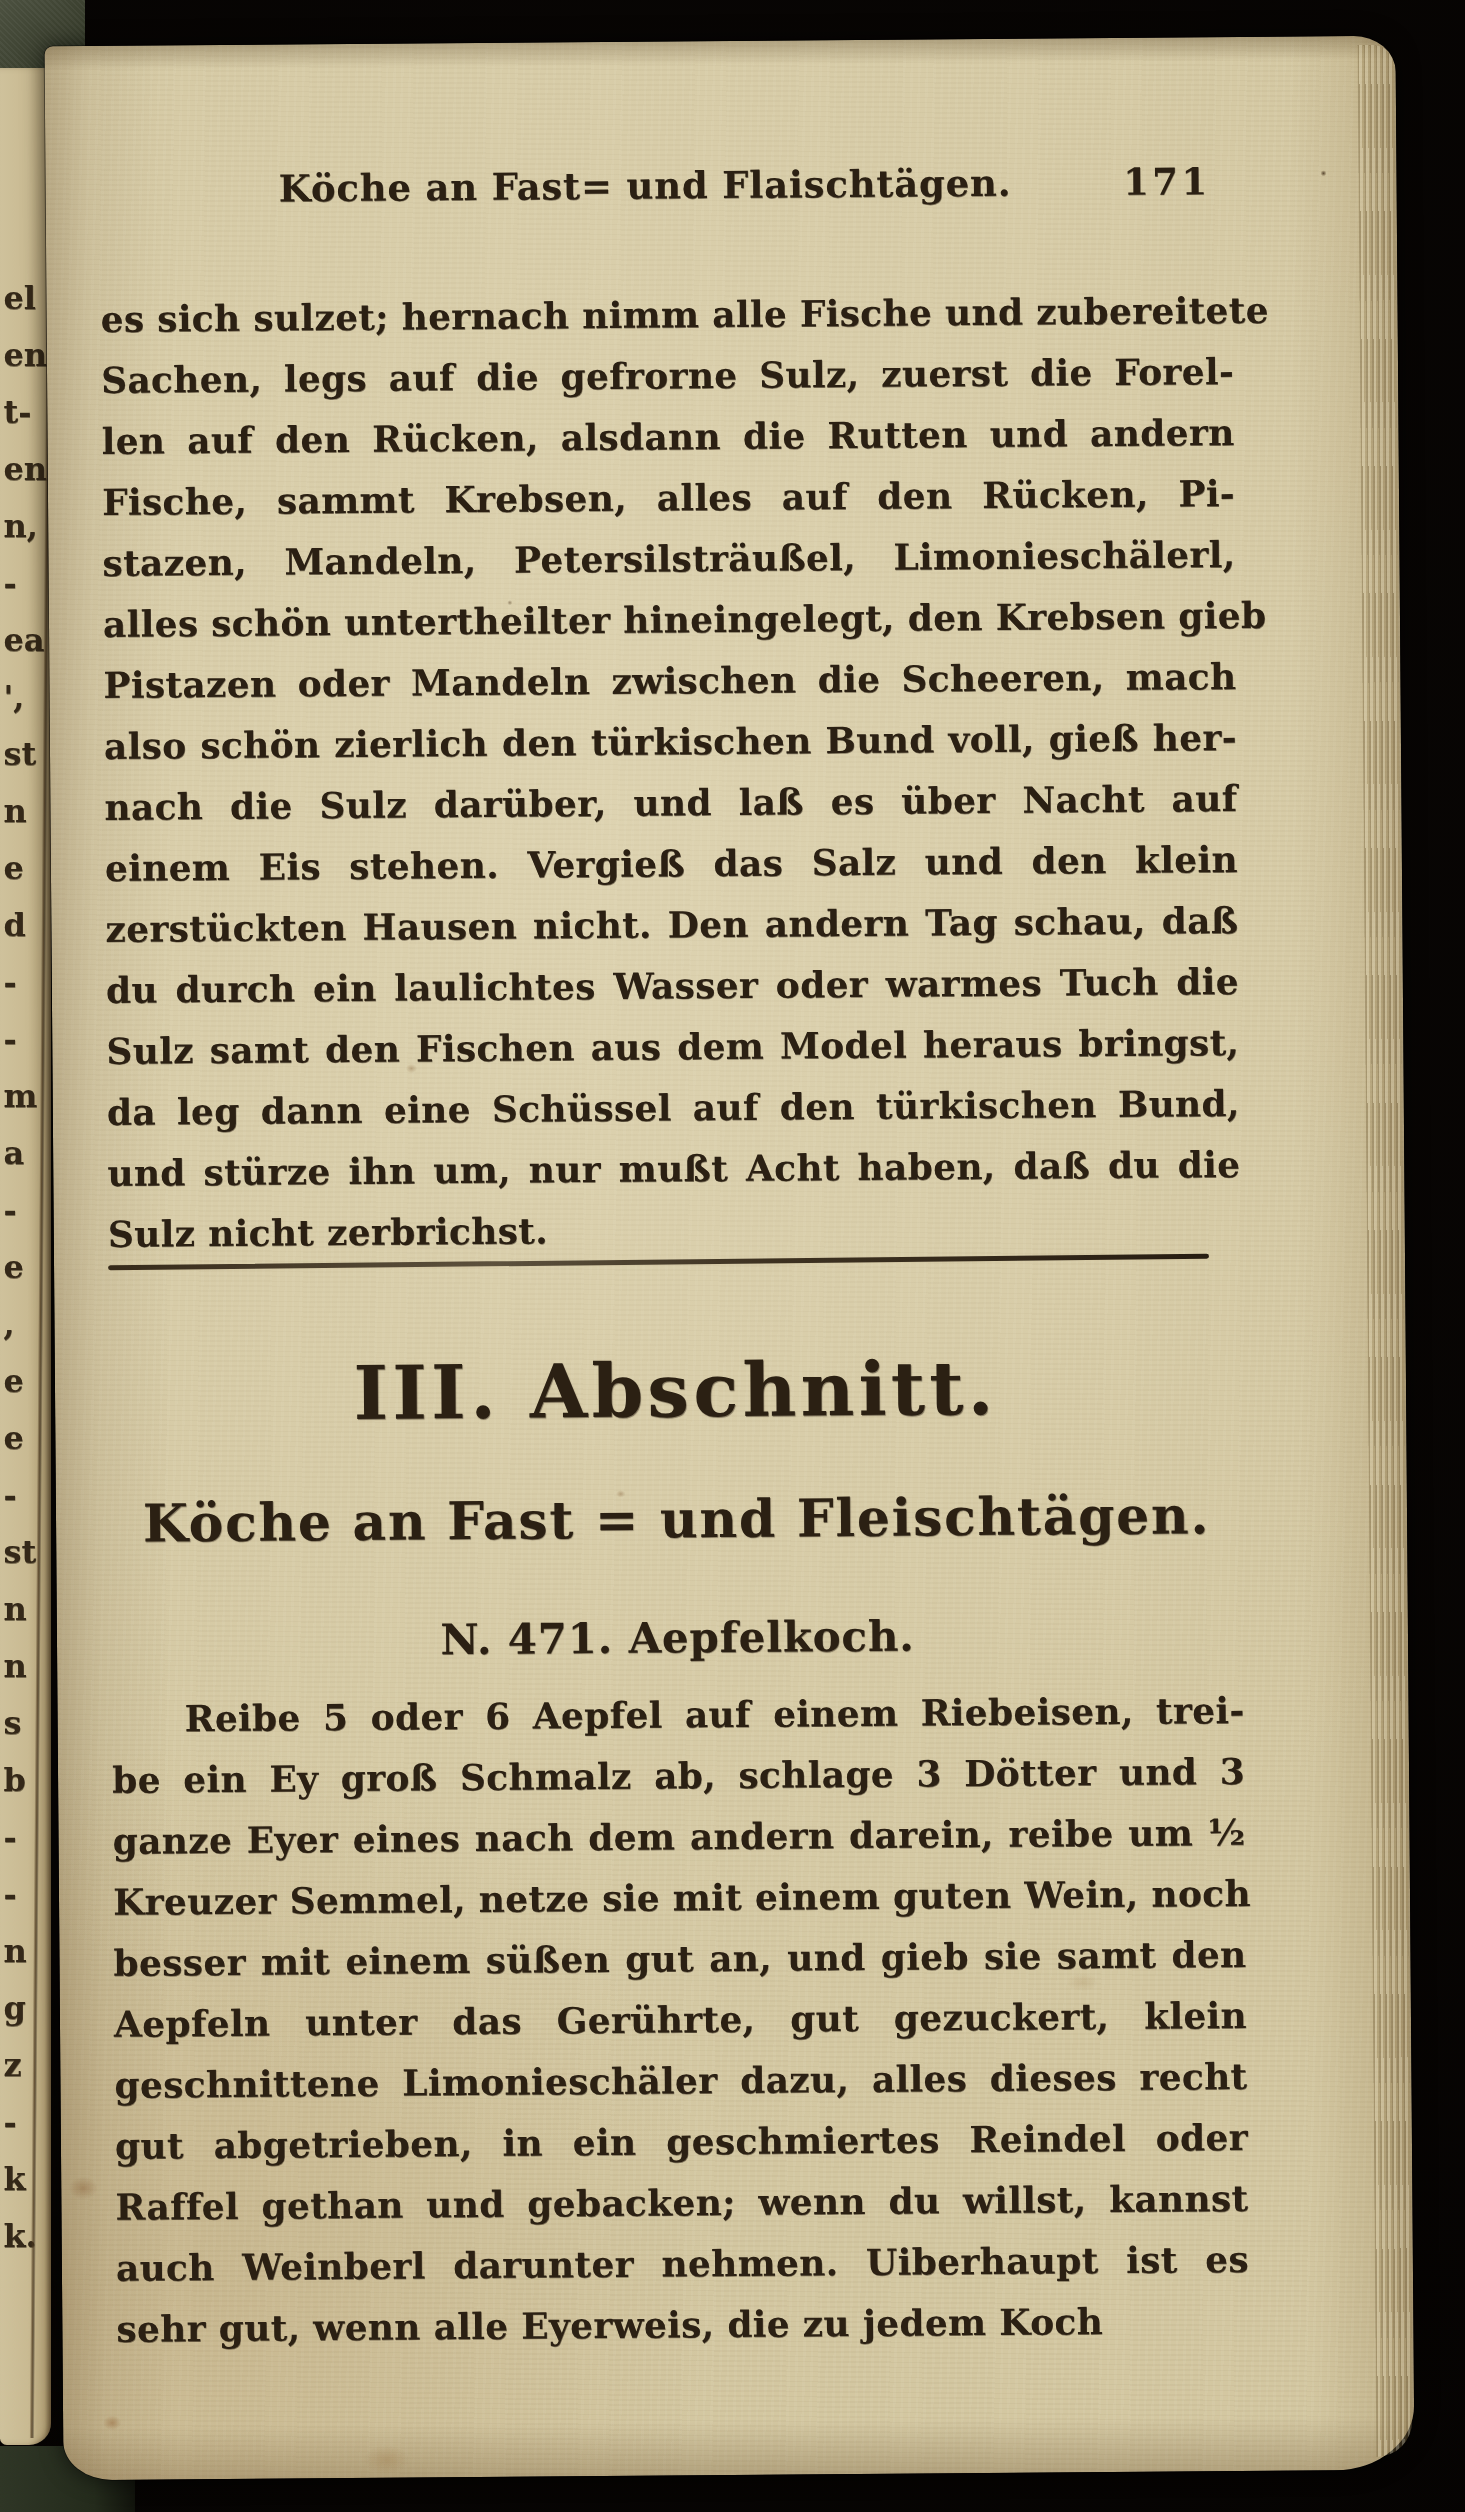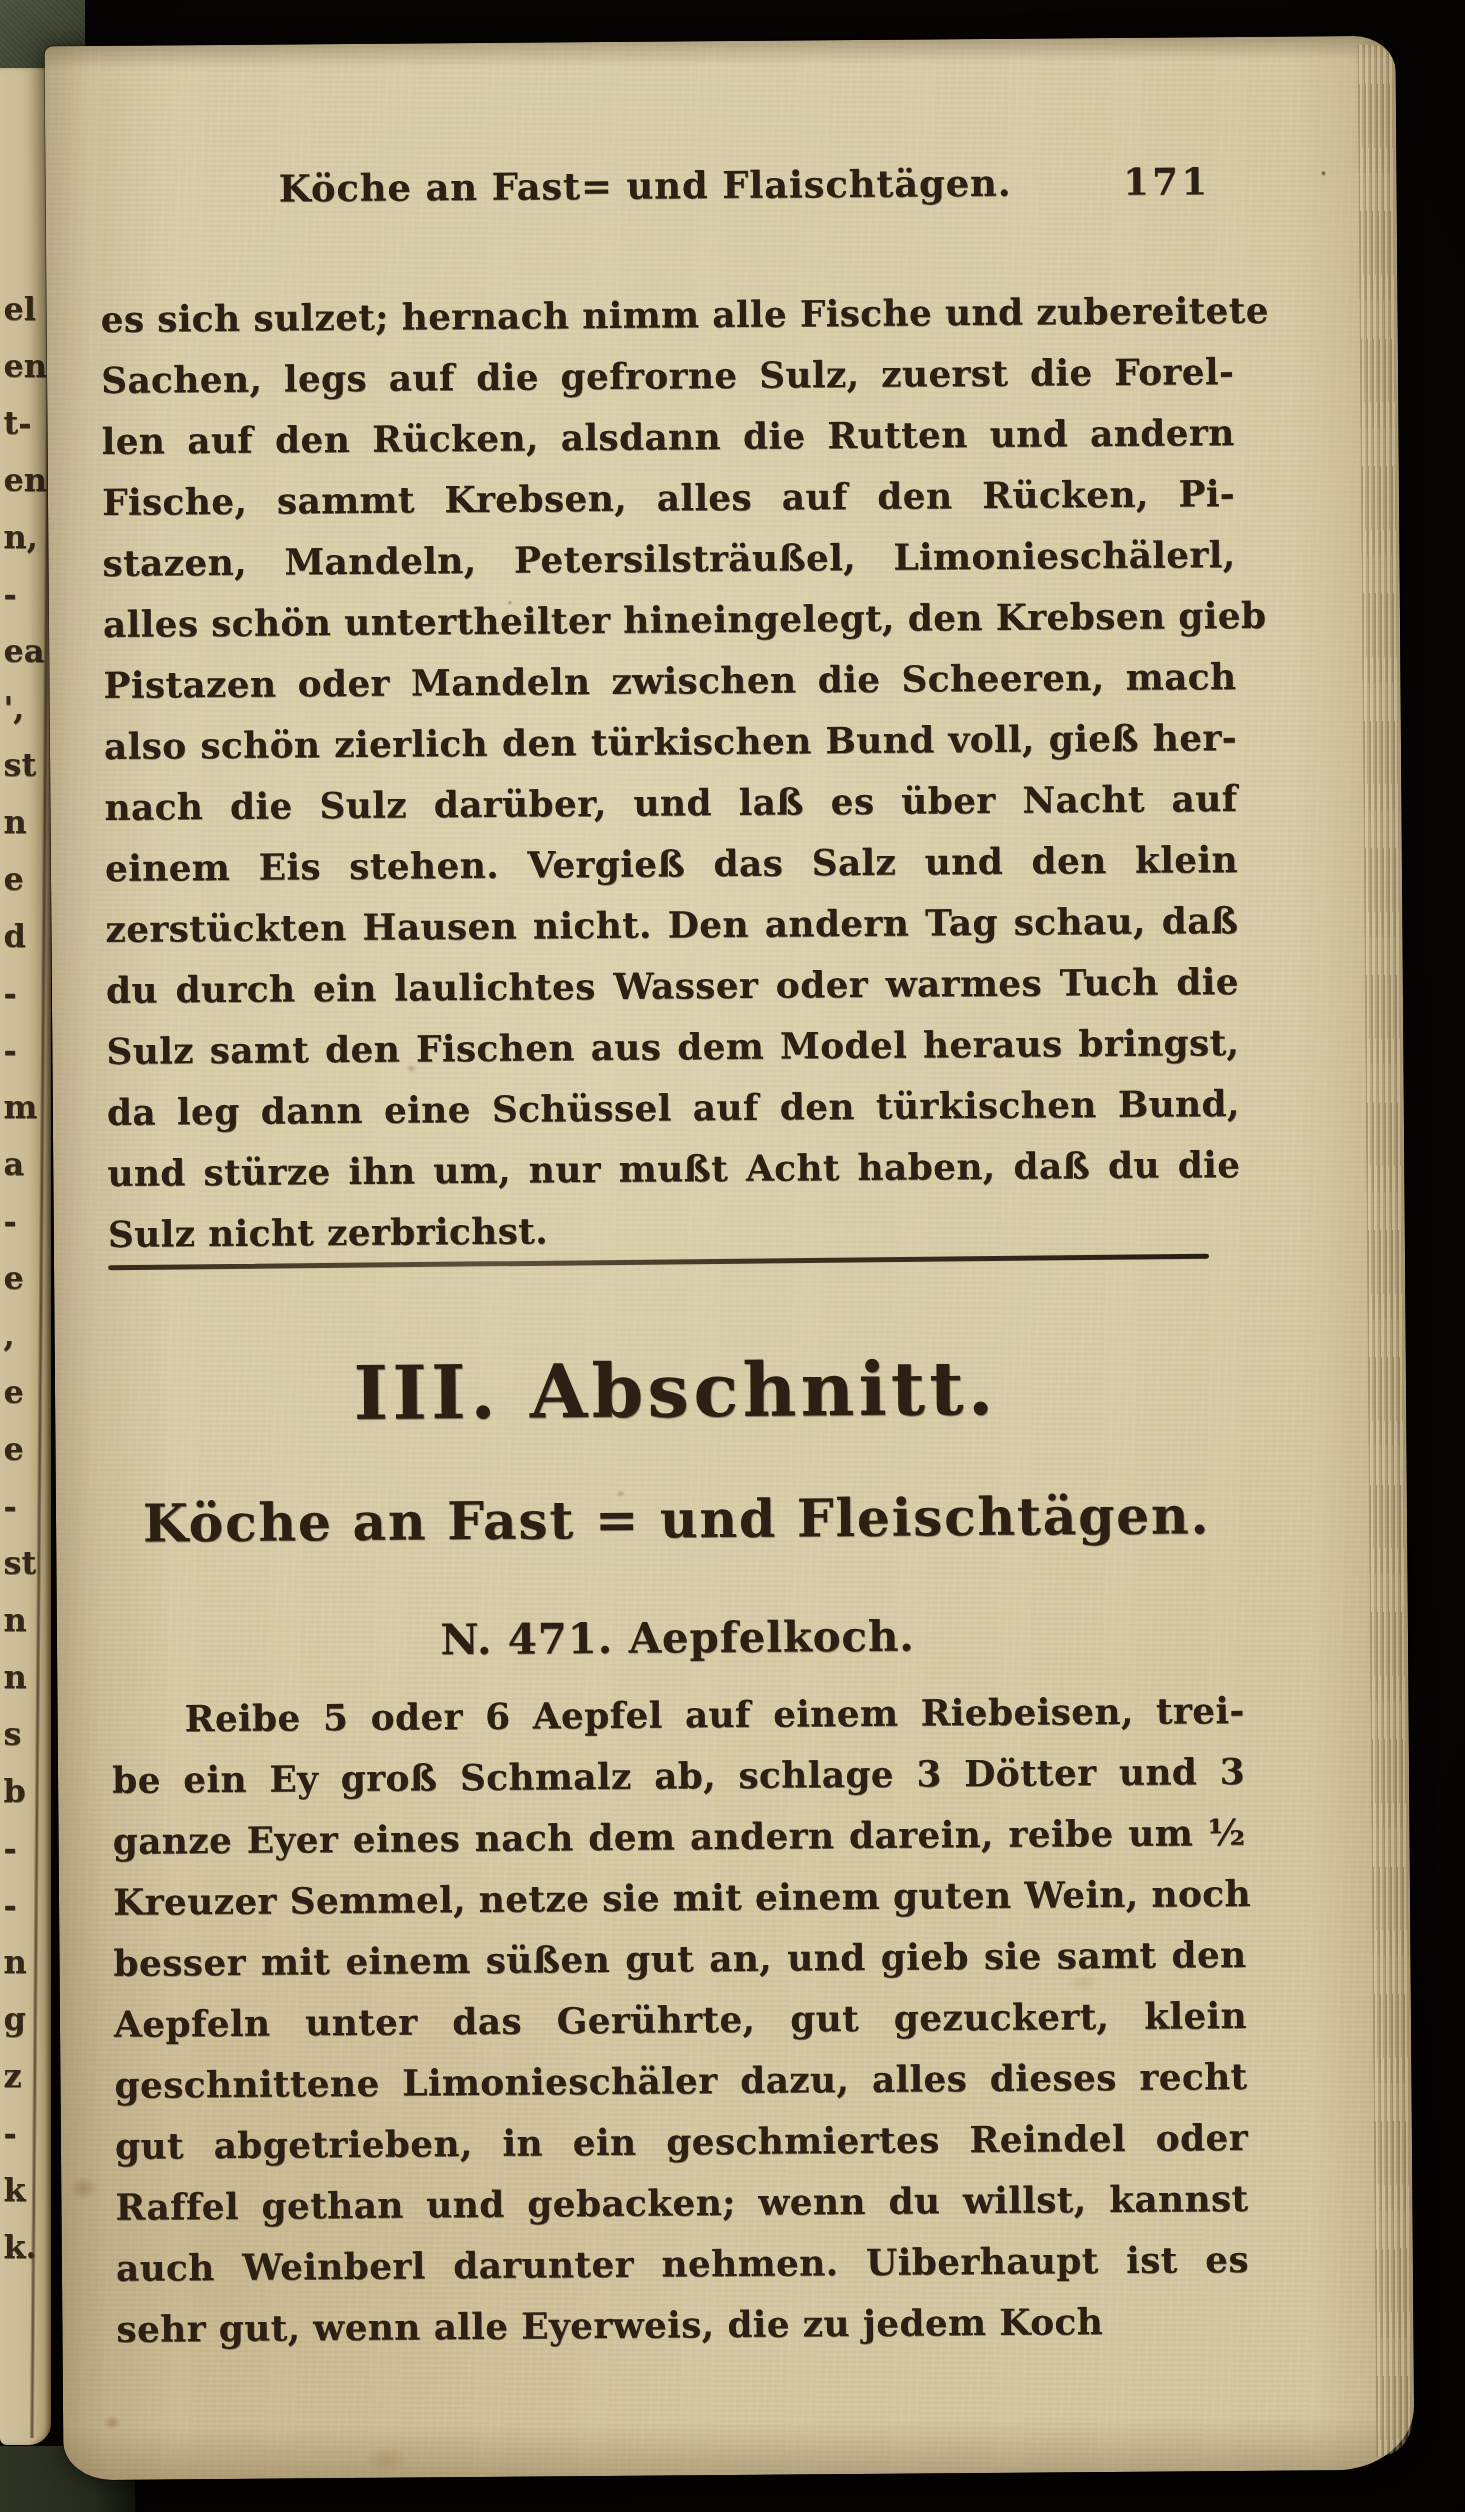--- a/index.html
+++ b/index.html
@@ -22,21 +22,21 @@
     background:linear-gradient(90deg,#2f3626,#242b1c 70%,#11130c 100%);
   }
 
   
   .prev-page{
     position:absolute;left:0;top:68px;width:51px;height:2377px;z-index:2;
     background:linear-gradient(90deg,#cfc29c 0%,#c9ba92 55%,#b4a277 88%,#8d7a54 100%);
     box-shadow:inset -4.2px 0 6.8px -2.5px rgba(60,40,20,.55);
     border-radius:0 0 22px 6.8px;
   }
-  .fragments{position:absolute;left:3.4px;top:213px;width:46px;}
+  .fragments{position:absolute;left:3.4px;top:202px;width:46px;}
   .frag{
     height:57px;overflow:hidden;
     font-weight:700;font-size:32px;line-height:57px;color:#342818;
     text-shadow:0.4px 0.7px 0.6px rgba(50,38,22,.55);
   }
 
   
   .crease{
     position:absolute;left:48px;top:71px;width:5px;height:2367px;z-index:2;
     background:linear-gradient(90deg,rgba(0,0,0,0),rgba(75,55,30,.75) 45%,rgba(40,28,14,.55) 65%,rgba(0,0,0,0));

